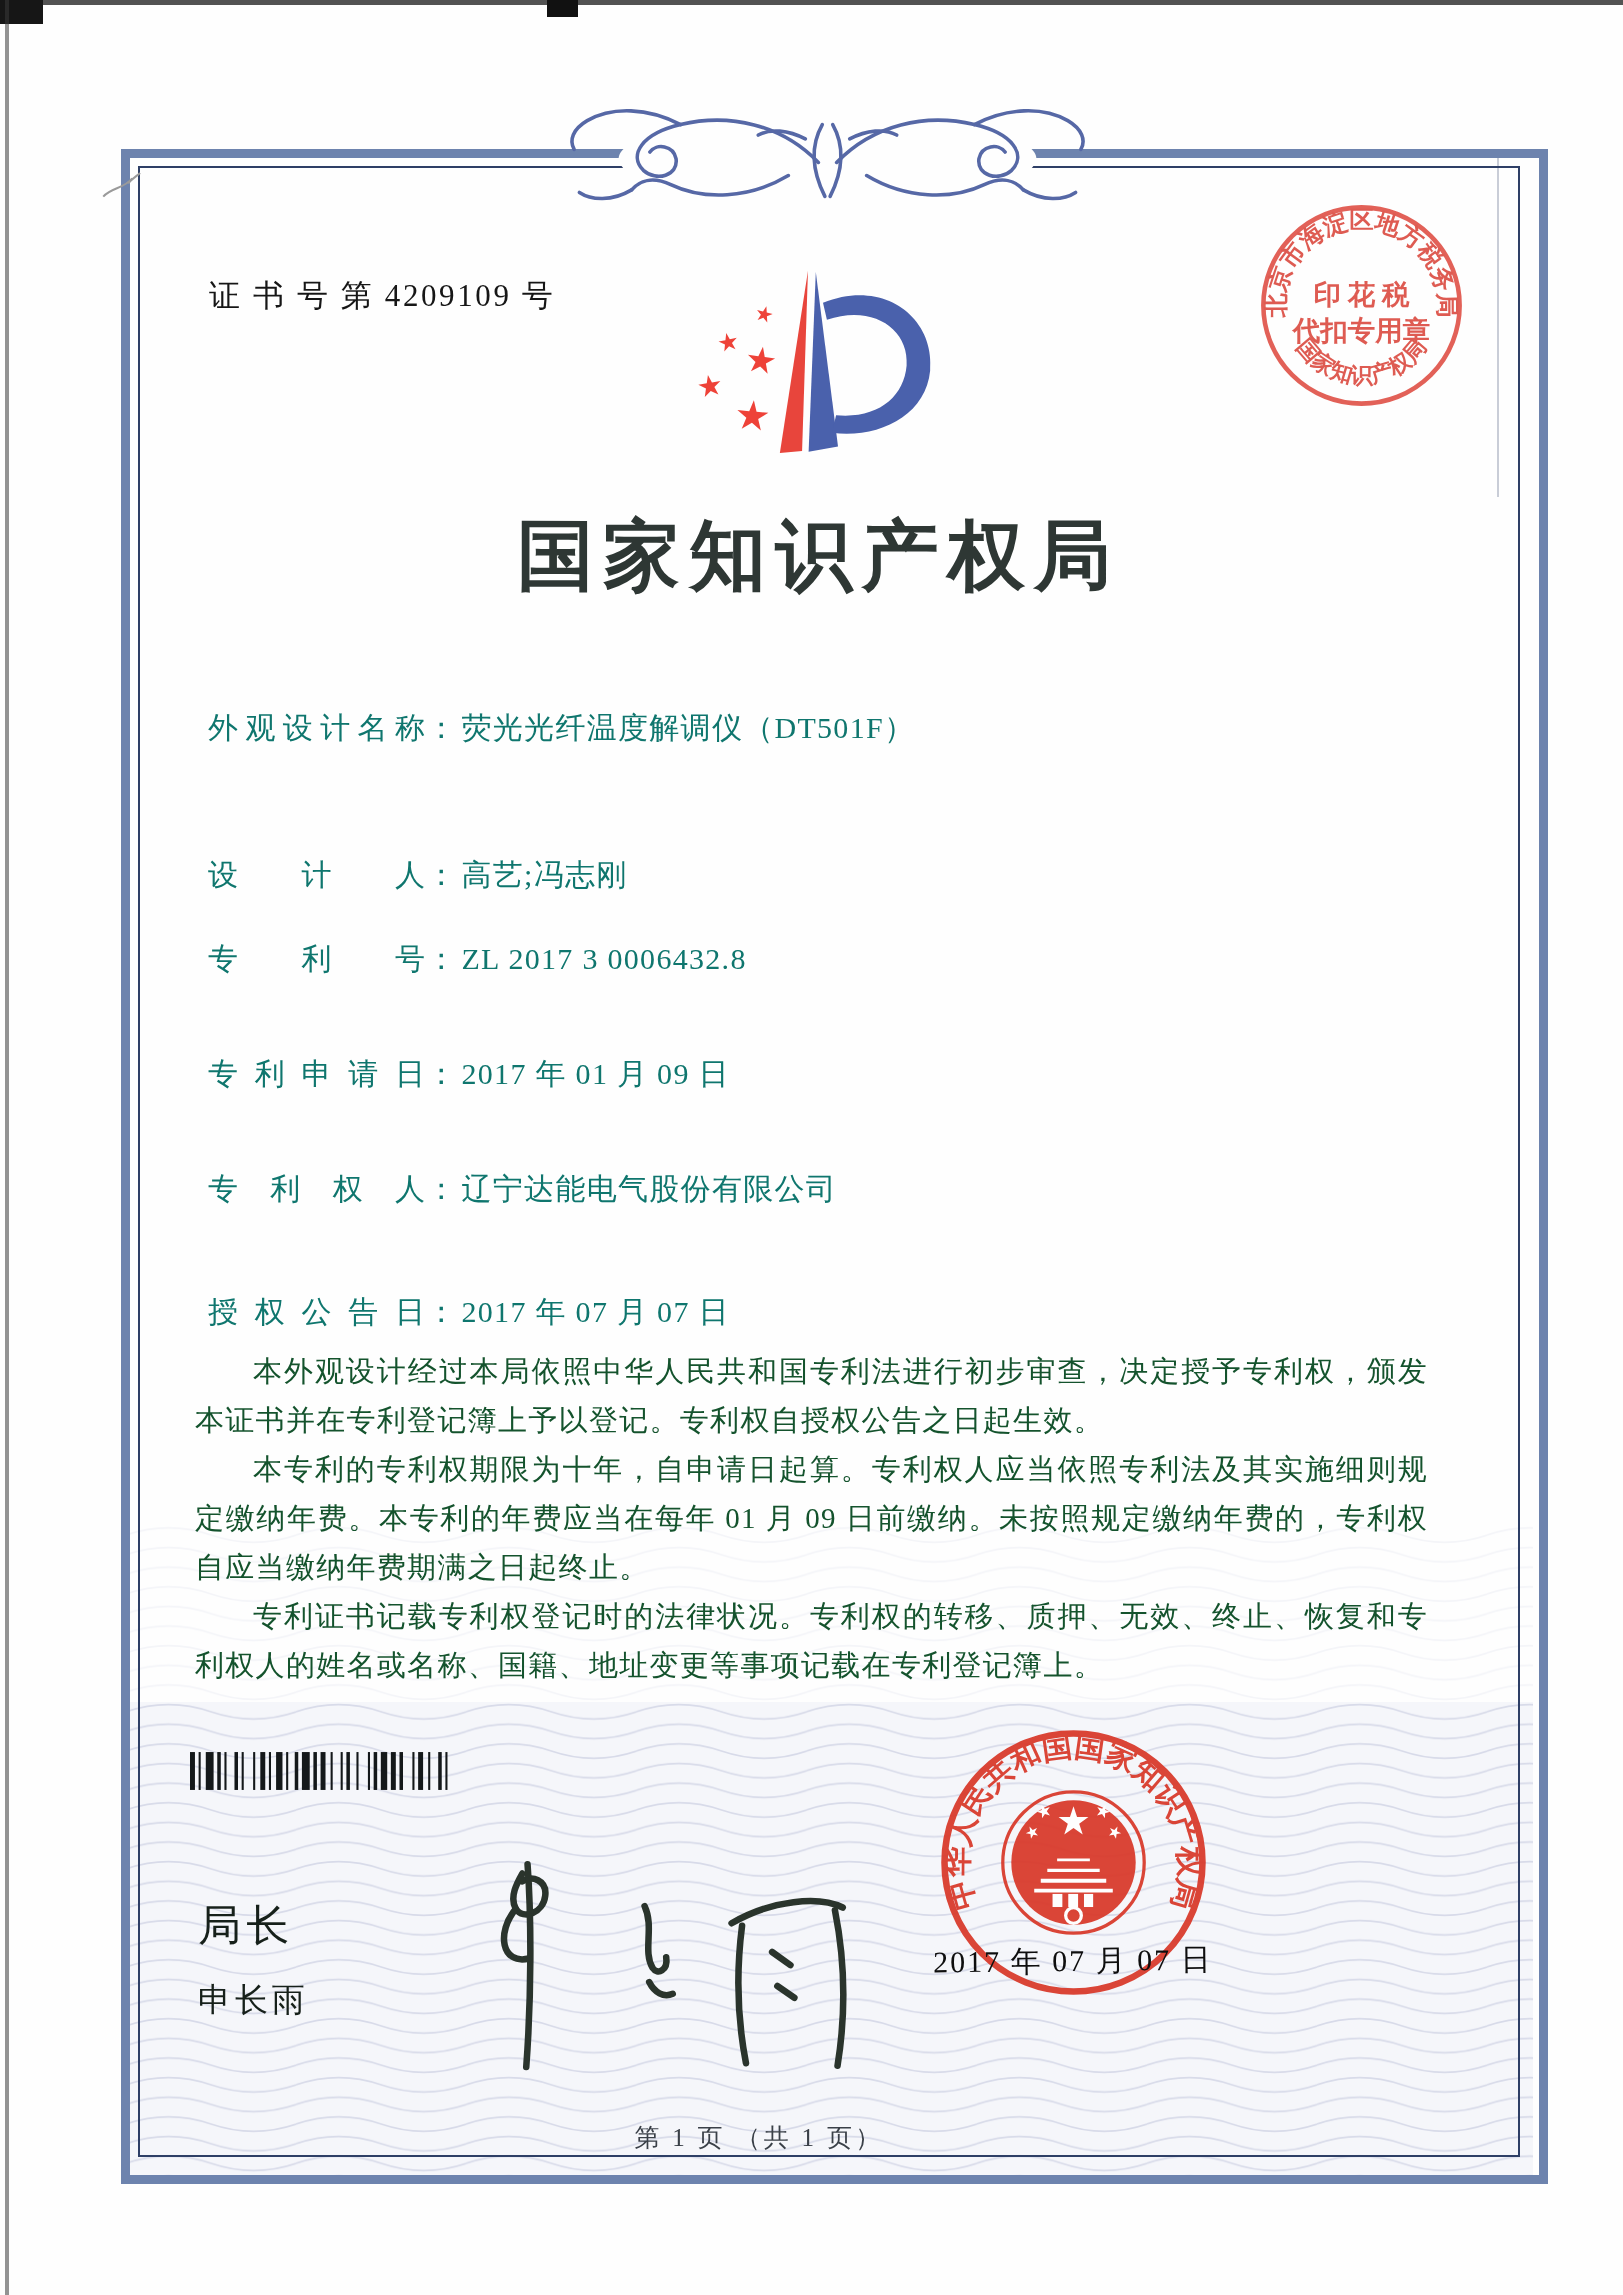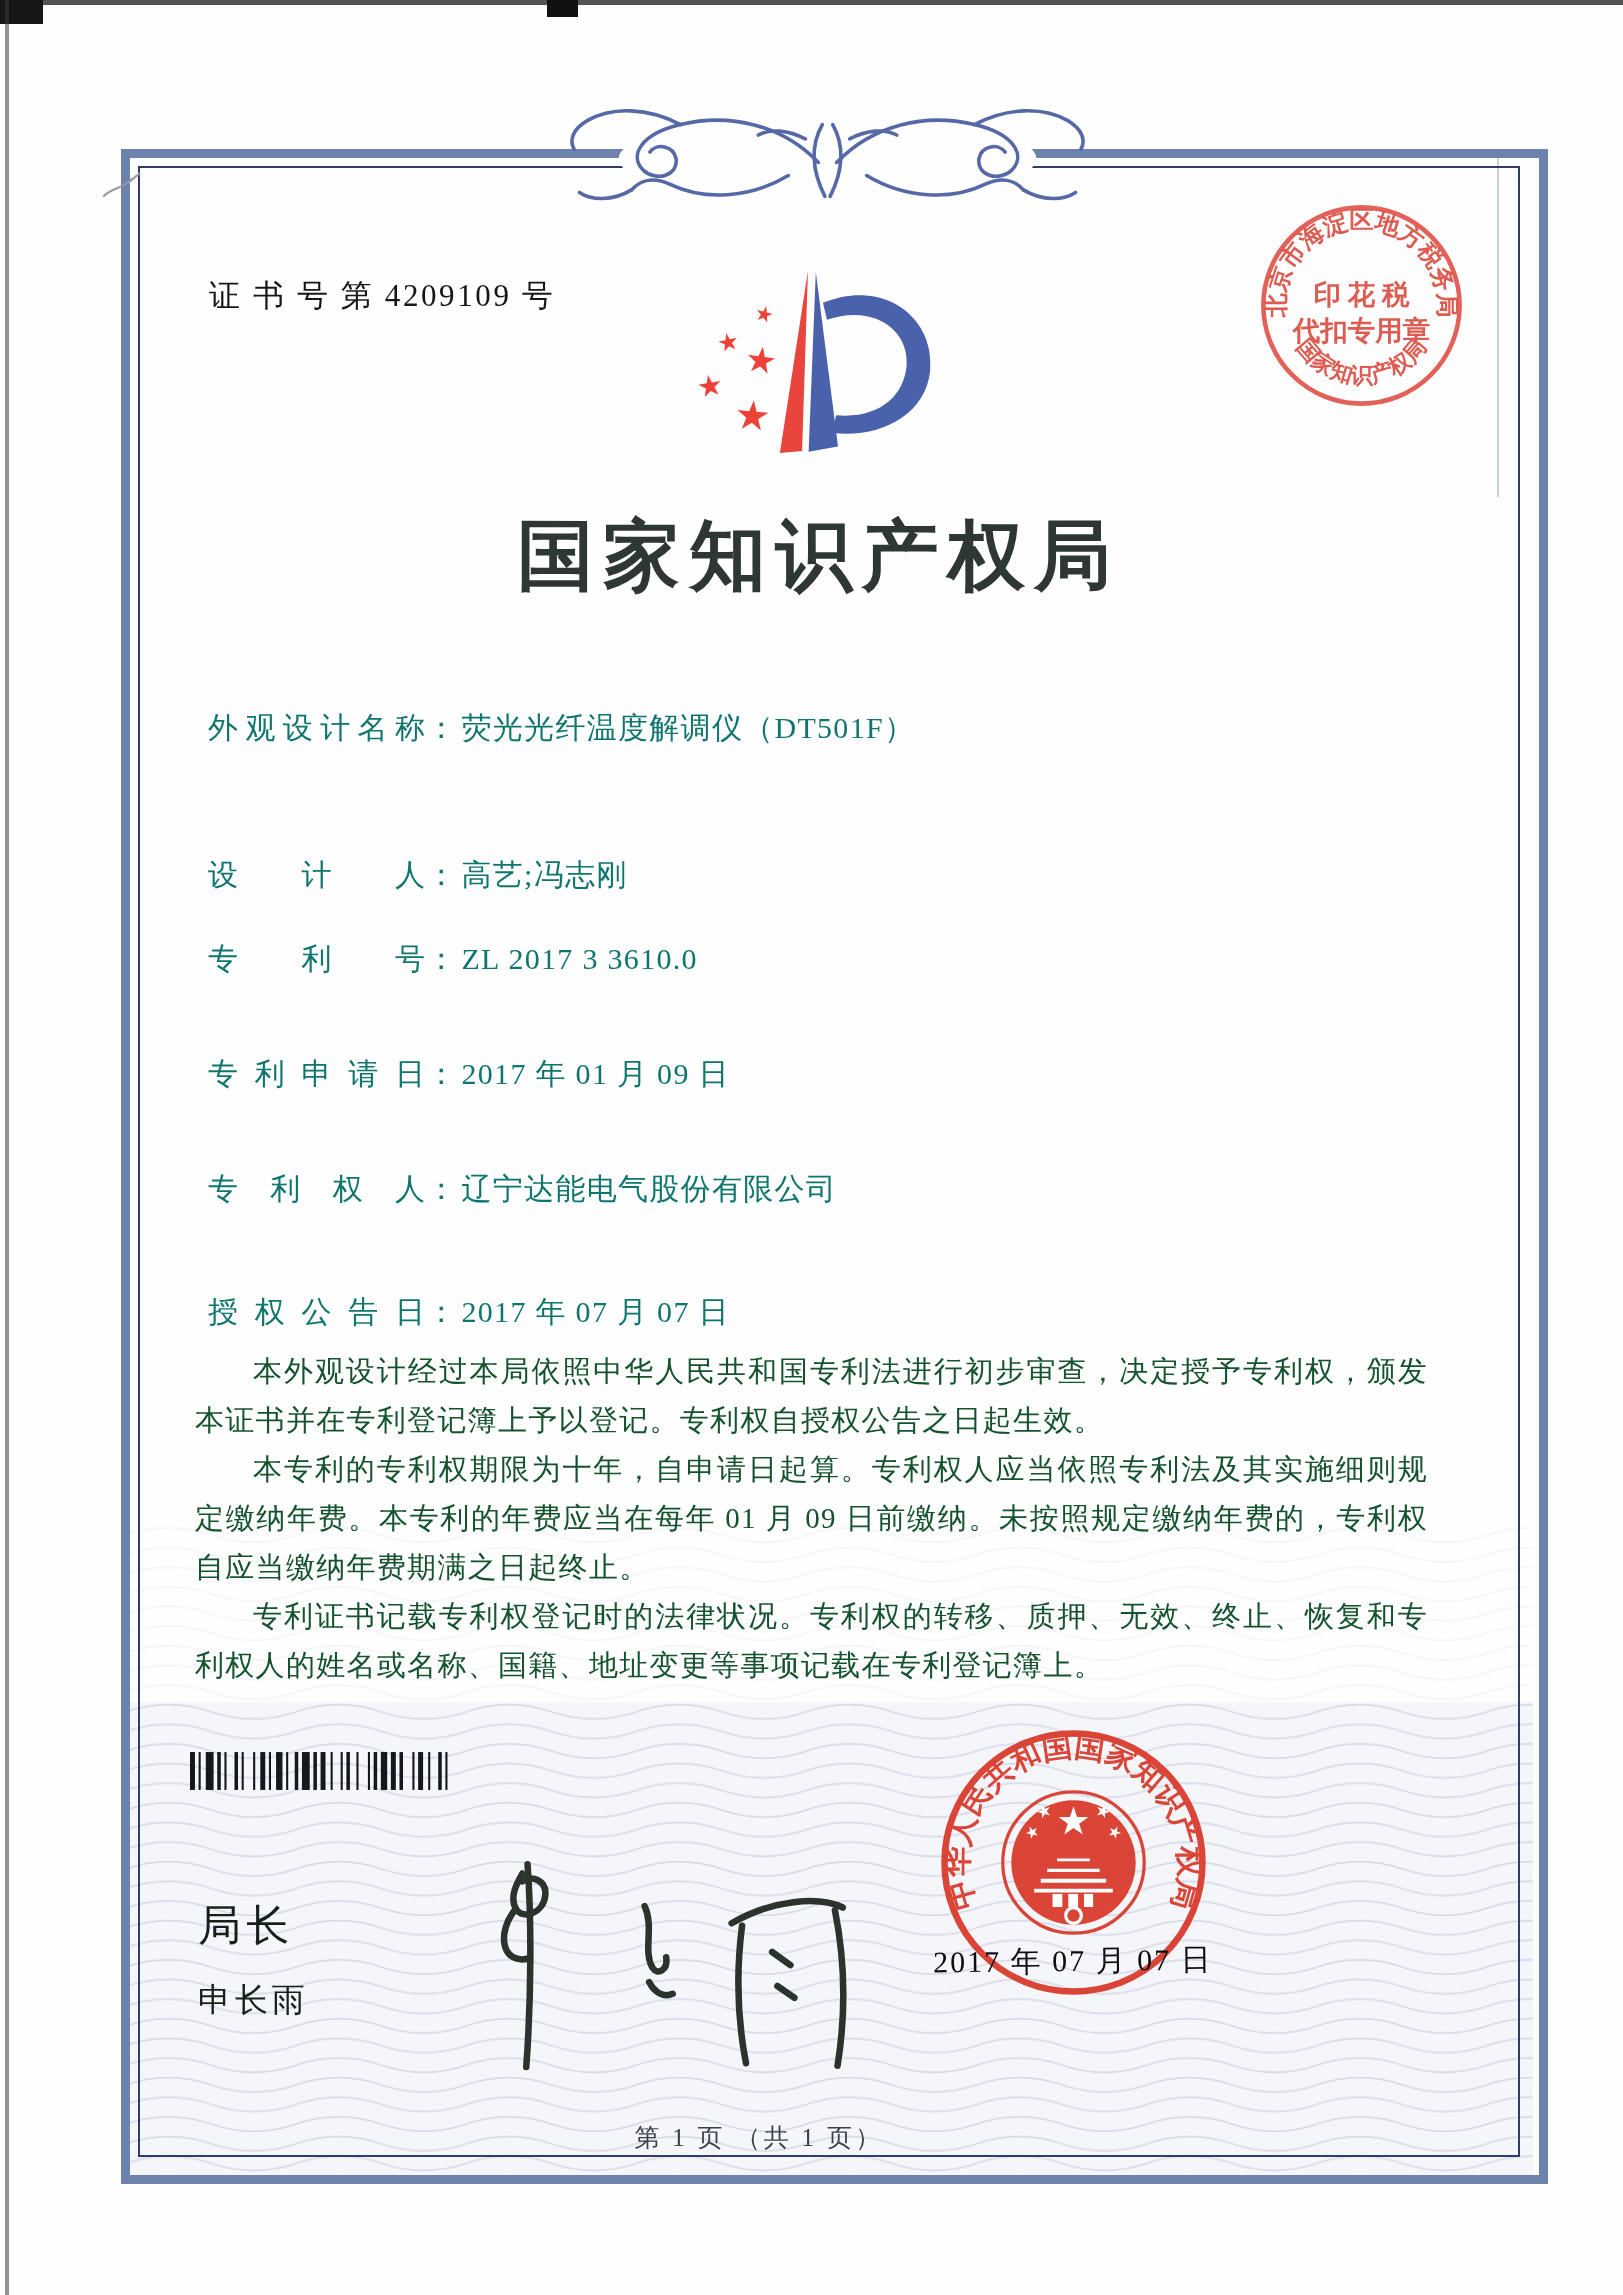--- a/index.html
+++ b/index.html
@@ -117,21 +117,21 @@
 
   <div class="abs title">国家知识产权局</div>
 
   <div class="abs field-row" style="top:708px;">
     <span class="flabel">外观设计名称</span><span class="fcolon">：</span><span class="fvalue">荧光光纤温度解调仪（DT501F）</span>
   </div>
   <div class="abs field-row" style="top:823px;margin-top:32px;">
     <span class="flabel">设计人</span><span class="fcolon">：</span><span class="fvalue">高艺;冯志刚</span>
   </div>
   <div class="abs field-row" style="top:939px;">
-    <span class="flabel">专利号</span><span class="fcolon">：</span><span class="fvalue">ZL 2017 3 3610.0</span>
+    <span class="flabel">专利号</span><span class="fcolon">：</span><span class="fvalue">ZL 2017 3 0006432.8</span>
   </div>
   <div class="abs field-row" style="top:1054px;">
     <span class="flabel">专利申请日</span><span class="fcolon">：</span><span class="fvalue">2017 年 01 月 09 日</span>
   </div>
   <div class="abs field-row" style="top:1169px;">
     <span class="flabel">专利权人</span><span class="fcolon">：</span><span class="fvalue">辽宁达能电气股份有限公司</span>
   </div>
   <div class="abs field-row" style="top:1280px;margin-top:12px;">
     <span class="flabel">授权公告日</span><span class="fcolon">：</span><span class="fvalue">2017 年 07 月 07 日</span>
   </div>

